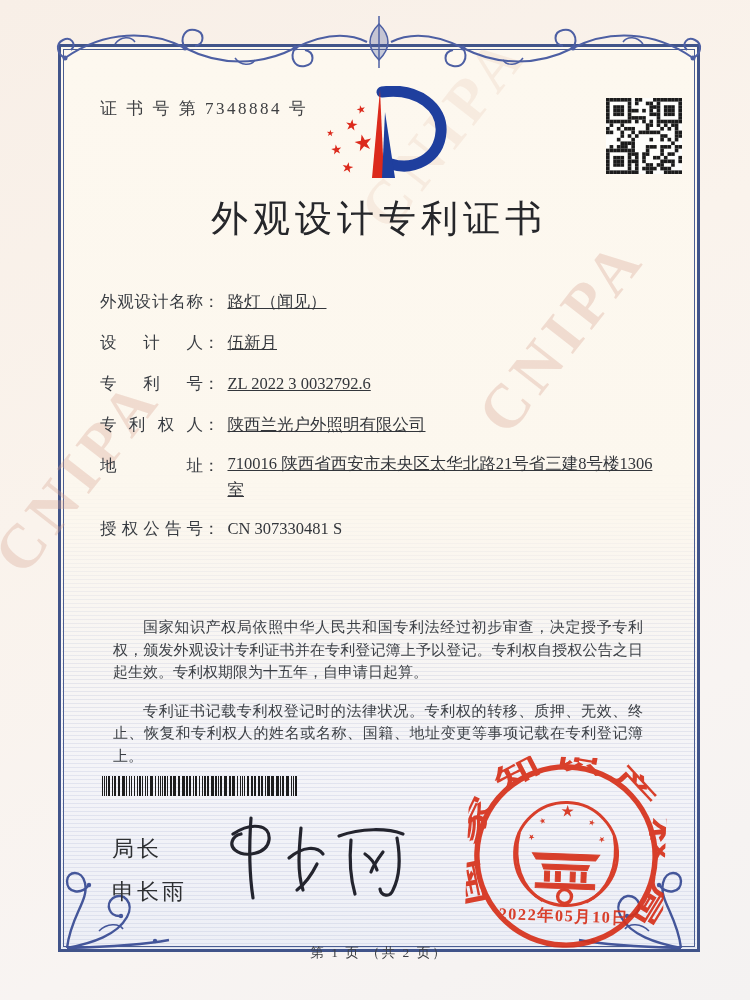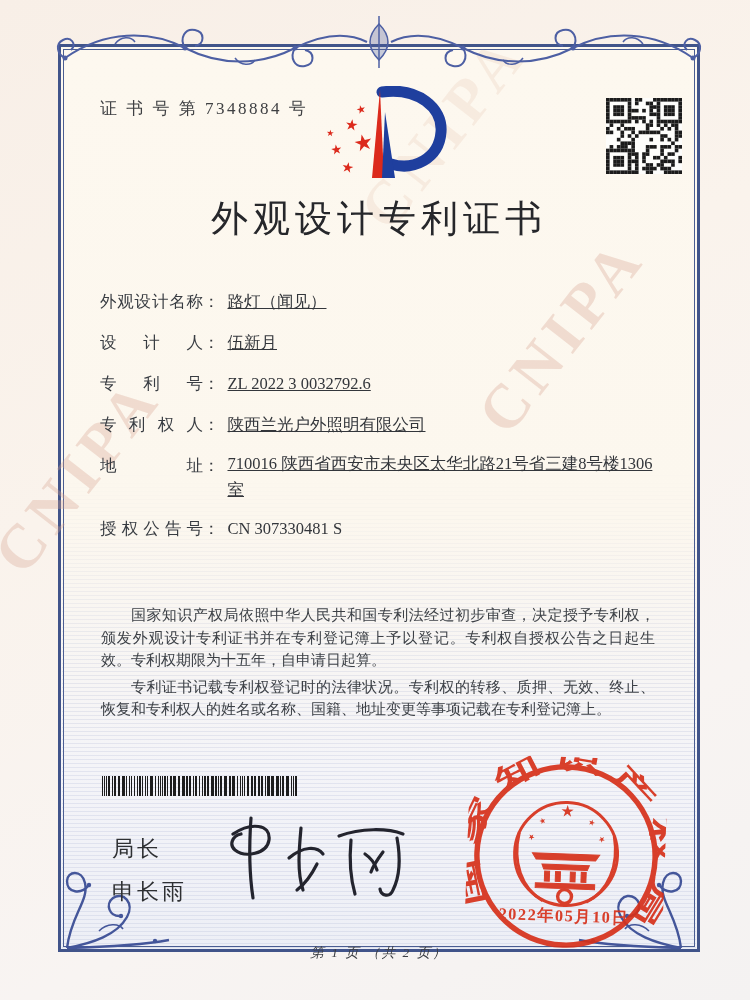--- a/index.html
+++ b/index.html
@@ -34,28 +34,28 @@
   .frow{line-height:30px;margin-bottom:11px;}
   .jlabel{display:inline-block;width:103px;height:30px;overflow:hidden;vertical-align:top;
     text-align:justify;text-align-last:justify;color:#383c42;}
   .colon{margin-right:8px;}
   .fval{display:inline-block;max-width:428px;vertical-align:top;text-decoration:underline;}
   .addr .fval{line-height:26px;}
   .grant{display:flex;justify-content:space-between;}
   .pair{white-space:nowrap;}
   .paras{position:absolute;left:97px;top:600px;width:562px;z-index:4;font-size:15px;
     line-height:22.5px;color:#3c4046;text-align:justify;}
-  .paras p{margin:4px;text-indent:2em;}
+  .paras p{margin:16px;text-indent:2em;}
   .barcode{position:absolute;left:100px;top:776px;z-index:4;}
   .signer{position:absolute;left:112px;top:834px;z-index:4;font-size:22px;color:#2e3033;letter-spacing:3px;}
   .signer div{margin-bottom:13px;}
   .signature{position:absolute;left:205px;top:806px;z-index:5;}
   .seal{position:absolute;left:467px;top:757px;z-index:6;transform:rotate(2deg);}
   .footer{position:absolute;left:58px;top:944px;width:642px;z-index:4;text-align:center;
-    font-size:13.5px;letter-spacing:2px;color:#3c3f45;font-style:italic;}
+    font-size:13.5px;letter-spacing:2px;color:#3c3f45;}
 </style>
 </head>
 <body>
 
 <div class="page">
 
   <div class="wm wm1">CNIPA</div>
   <div class="wm wm2">CNIPA</div>
   <div class="wm wm3">CNIPA</div>
 

